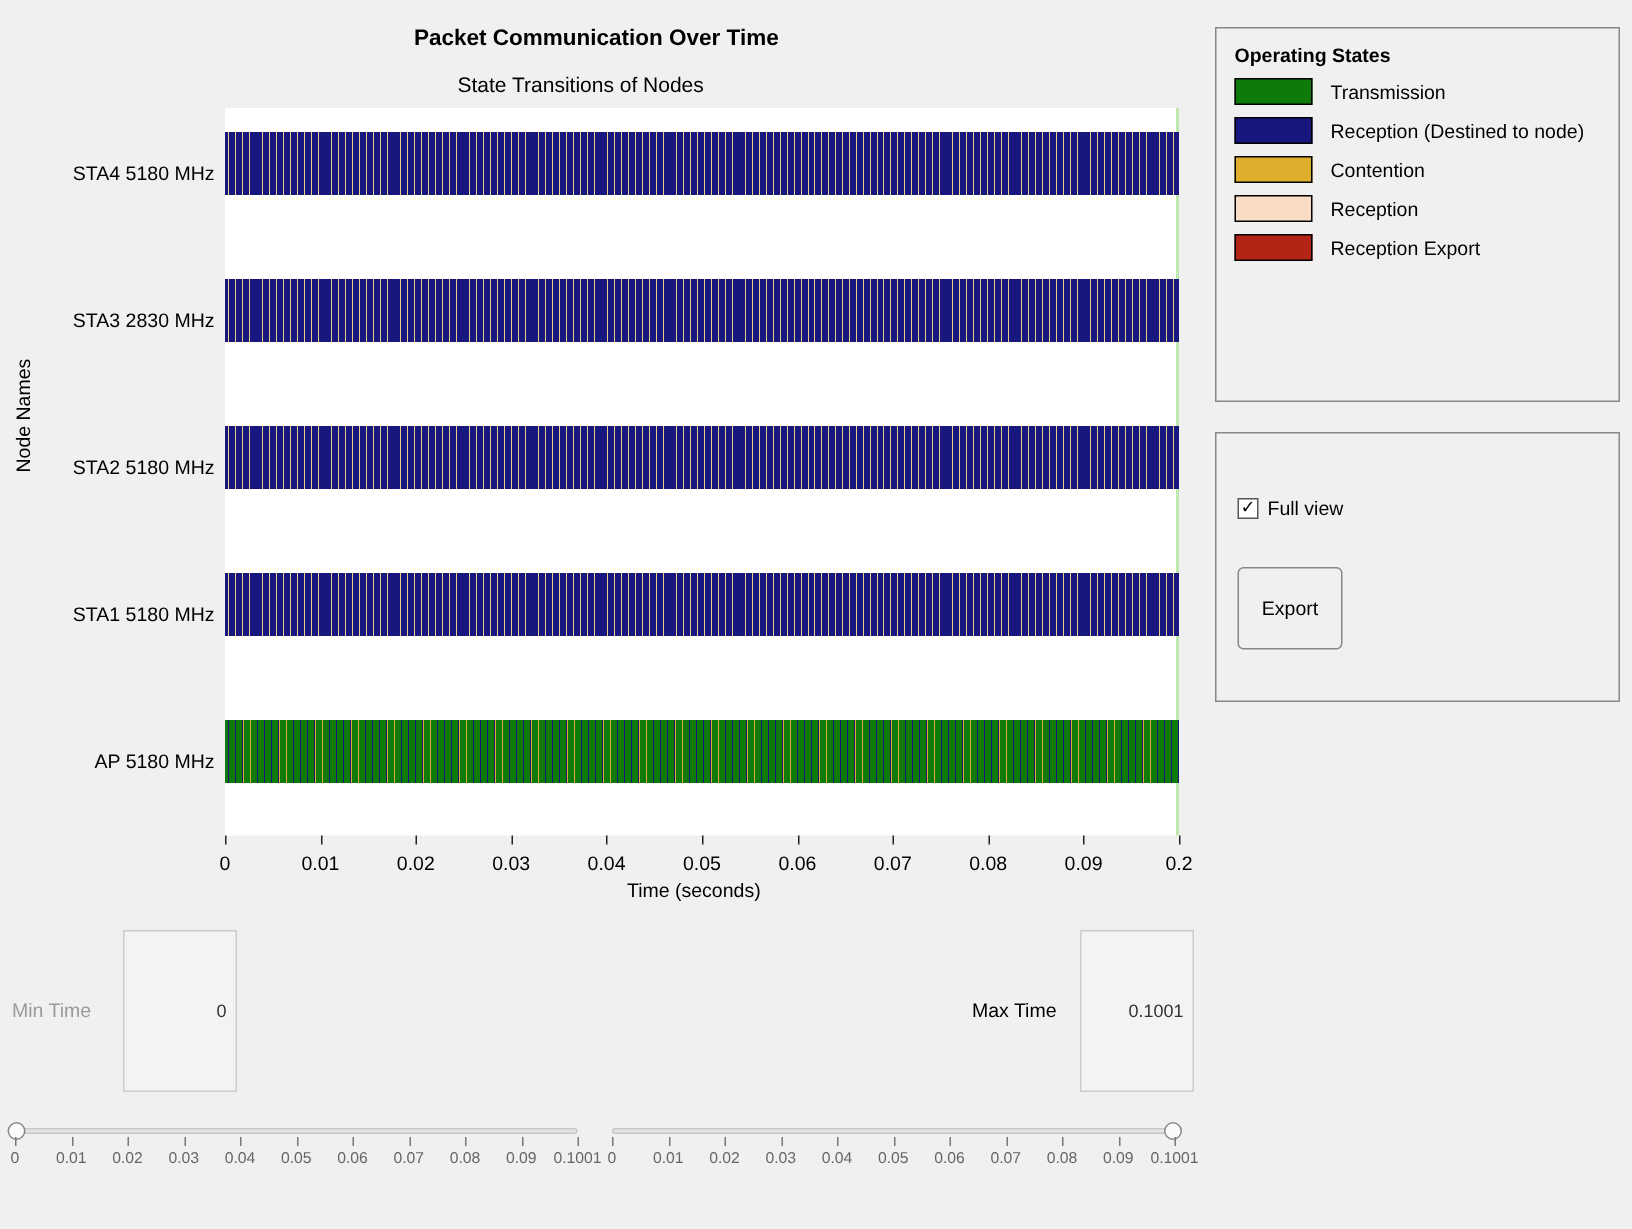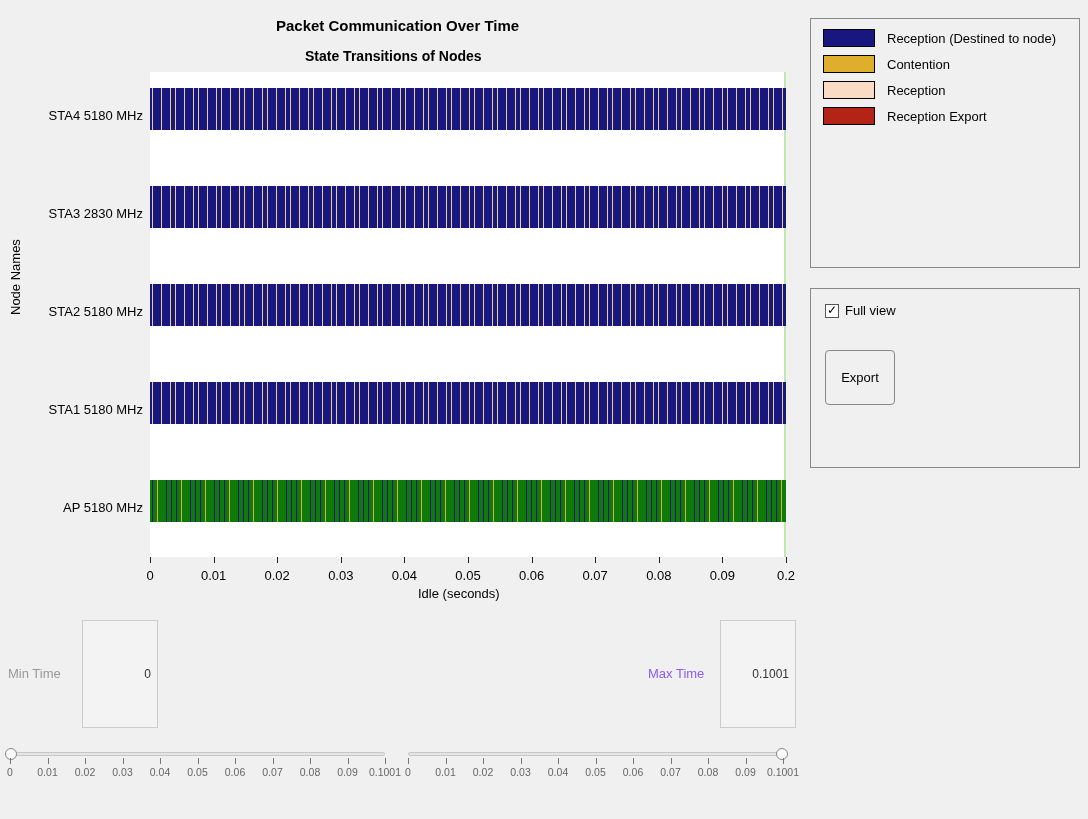--- a/index.html
+++ b/index.html
@@ -18,21 +18,21 @@
     position: absolute;
     left: 276px;
     top: 17px;
     font-weight: bold;
     font-size: 15px;
   }
   .sub-title {
     position: absolute;
     left: 305px;
     top: 48px;
-    font-weight: bold;
+    font-weight: normal;
     font-size: 14px;
   }
   .plot-area {
     position: absolute;
     left: 150px;
     top: 72px;
     width: 636px;
     height: 485px;
     background: #ffffff;
     border-right: 2px solid #bfe8b0;
@@ -139,20 +139,21 @@
     top: 288px;
     width: 270px;
     height: 180px;
     background: #f0f0f0;
     border: 1px solid #888;
     padding: 14px 14px;
   }
   .checkbox-row {
     display: flex;
     align-items: center;
+    margin-top: 28px;
     margin-bottom: 32px;
   }
   .cb {
     width: 14px;
     height: 14px;
     border: 1px solid #555;
     background: #fff;
     margin-right: 6px;
     position: relative;
   }
@@ -181,21 +182,21 @@
     position: absolute;
     left: 8px;
     top: 666px;
     color: #999;
     font-size: 13px;
   }
   .time-label-max {
     position: absolute;
     left: 648px;
     top: 666px;
-    color: #8b5cf6;
+    color: #000000;
     font-size: 13px;
   }
   .time-field {
     position: absolute;
     top: 620px;
     width: 76px;
     height: 108px;
     background: #f3f3f3;
     border: 1px solid #ccc;
     display: flex;
@@ -294,23 +295,28 @@
     <div class="xtick" style="left: 531.6px;">0.06</div>
     <div class="xtick-mark" style="left: 595.2px;"></div>
     <div class="xtick" style="left: 595.2px;">0.07</div>
     <div class="xtick-mark" style="left: 658.8px;"></div>
     <div class="xtick" style="left: 658.8px;">0.08</div>
     <div class="xtick-mark" style="left: 722.4px;"></div>
     <div class="xtick" style="left: 722.4px;">0.09</div>
     <div class="xtick-mark" style="left: 786px;"></div>
     <div class="xtick" style="left: 786px;">0.2</div>
   </div>
-<div class="xlabel">Idle (seconds)</div>
+<div class="xlabel">Time (seconds)</div>
 
 <div class="legend-panel">
+  <div class="legend-title">Operating States</div>
+  <div class="legend-row">
+    <div class="swatch sw-green"></div>
+    <span>Transmission</span>
+  </div>
   <div class="legend-row">
     <div class="swatch sw-blue"></div>
     <span>Reception (Destined to node)</span>
   </div>
   <div class="legend-row">
     <div class="swatch sw-yellow"></div>
     <span>Contention</span>
   </div>
   <div class="legend-row">
     <div class="swatch sw-peach"></div>

